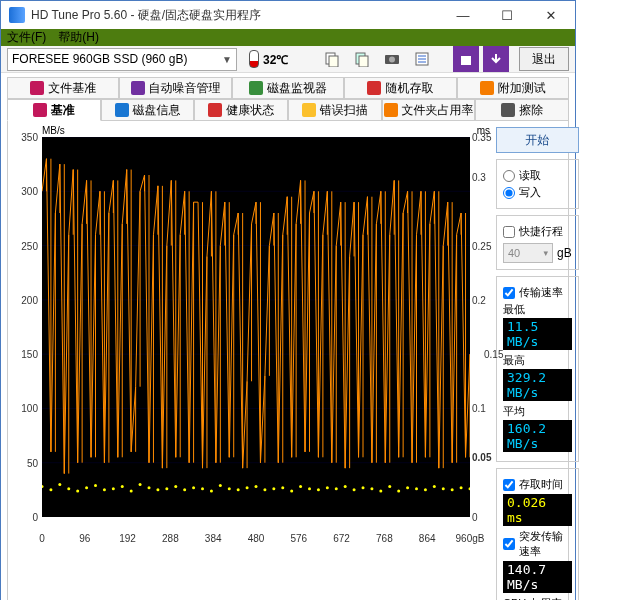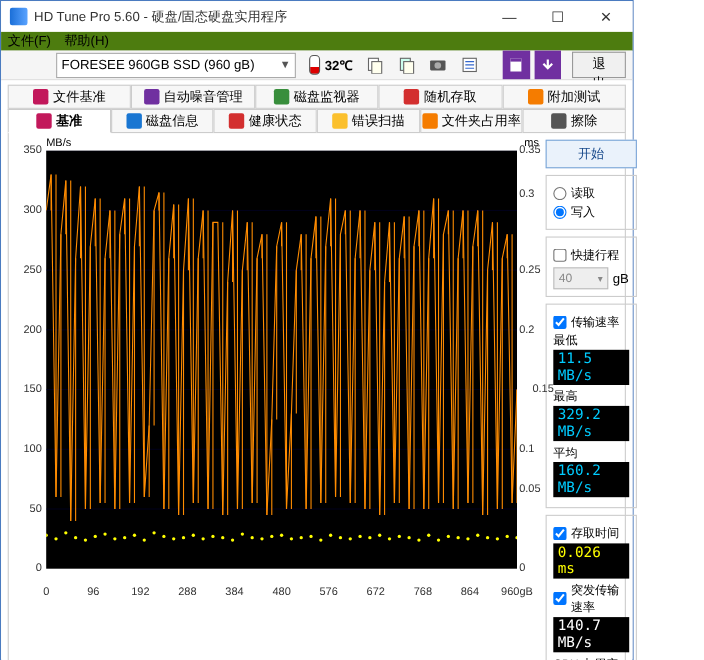--- a/index.html
+++ b/index.html
@@ -5,21 +5,21 @@
 * { box-sizing: border-box; margin: 0; padding: 0; font-family: "Microsoft YaHei", "SimSun", Tahoma, sans-serif; }
 body { width: 640px; height: 600px; overflow: hidden; background: #fff; }
 .window { width: 576px; height: 600px; border: 1px solid #4a7bc0; display: flex; flex-direction: column; background: #f0f0f0; }
 .titlebar { height: 30px; background: #fff; display: flex; align-items: center; padding: 0 2px 0 8px; }
 .titlebar .icon { width: 16px; height: 16px; margin-right: 6px; background: linear-gradient(90deg,#1b6fd8,#5aa3ff); border-radius: 2px; }
 .titlebar .title { flex: 1; font-size: 12px; color: #333; }
 .titlebar .winbtn { width: 44px; height: 28px; display: flex; align-items: center; justify-content: center; font-size: 13px; color: #333; }
 .menubar { height: 22px; background: #4d7c0f; display: flex; align-items: center; padding: 0 6px; font-size: 12px; }
 .menubar .menu { margin-right: 12px; }
 .toolbar { height: 34px; background: #f5f5f5; display: flex; align-items: center; padding: 0 6px; border-bottom: 1px solid #ddd; gap: 4px; }
-.drive-select { width: 230px; height: 23px; font-size: 12px; border: 1px solid #aaa; background: #fff; padding: 0 4px; display: flex; align-items: center; justify-content: space-between; margin-left: 44px; }
+.drive-select { width: 230px; height: 23px; font-size: 12px; border: 1px solid #aaa; background: #fff; padding: 0 4px; display: flex; align-items: center; justify-content: space-between; }
 .drive-select .chev { font-size: 10px; color: #555; }
 .temp { display: flex; align-items: center; gap: 4px; margin-left: 8px; font-size: 12px; }
 .temp .thermo { width: 10px; height: 18px; display: inline-block; background: linear-gradient(to top,#d00 0% 40%,#fff 40% 100%); border: 1px solid #555; border-radius: 4px; position: relative; }
 .tbspace { flex: 1; }
 .tbtn { width: 26px; height: 26px; border: 1px solid transparent; display: flex; align-items: center; justify-content: center; }
 .tbtn svg { width: 16px; height: 16px; }
 .exit-btn { padding: 2px 12px; font-size: 12px; border: 1px solid #999; background: #f0f0f0; margin-left: 6px; height: 24px; }
 .content { flex: 1; display: flex; flex-direction: column; background: #fff; padding: 4px 6px 6px 6px; }
 .tabs { display: flex; flex-wrap: wrap; font-size: 12px; }
 .tabrow { display: flex; width: 100%; }
@@ -179,21 +179,21 @@
               <div style="top: 325.714px;">50</div>
               <div style="top: 271.429px;">100</div>
               <div style="top: 217.143px;">150</div>
               <div style="top: 162.857px;">200</div>
               <div style="top: 108.571px;">250</div>
               <div style="top: 54.2857px;">300</div>
               <div style="top: 0px;">350</div>
             </div>
           <div class="y2axis" id="y2axis">
               <div style="top: 380px;">0</div>
-              <div style="top: 308px;">0.05</div>
+              <div style="top: 320px; font-weight: bold;">0.05</div>
               <div style="top: 271.429px;">0.1</div>
               <div style="top: 217.143px; padding-left: 12px;">0.15</div>
               <div style="top: 162.857px;">0.2</div>
               <div style="top: 108.571px;">0.25</div>
               <div style="top: 40px; text-align: right;">0.3</div>
               <div style="top: 0px;">0.35</div>
             </div>
           <div class="plot" id="plot"><svg id="plotsvg" width="428" height="380">
                 <line x1="0" x2="428" y1="325.7142857142857" y2="325.7142857142857" stroke="#003" stroke-width="0.5"></line>
                 <line x1="0" x2="428" y1="271.42857142857144" y2="271.42857142857144" stroke="#003" stroke-width="0.5"></line>

